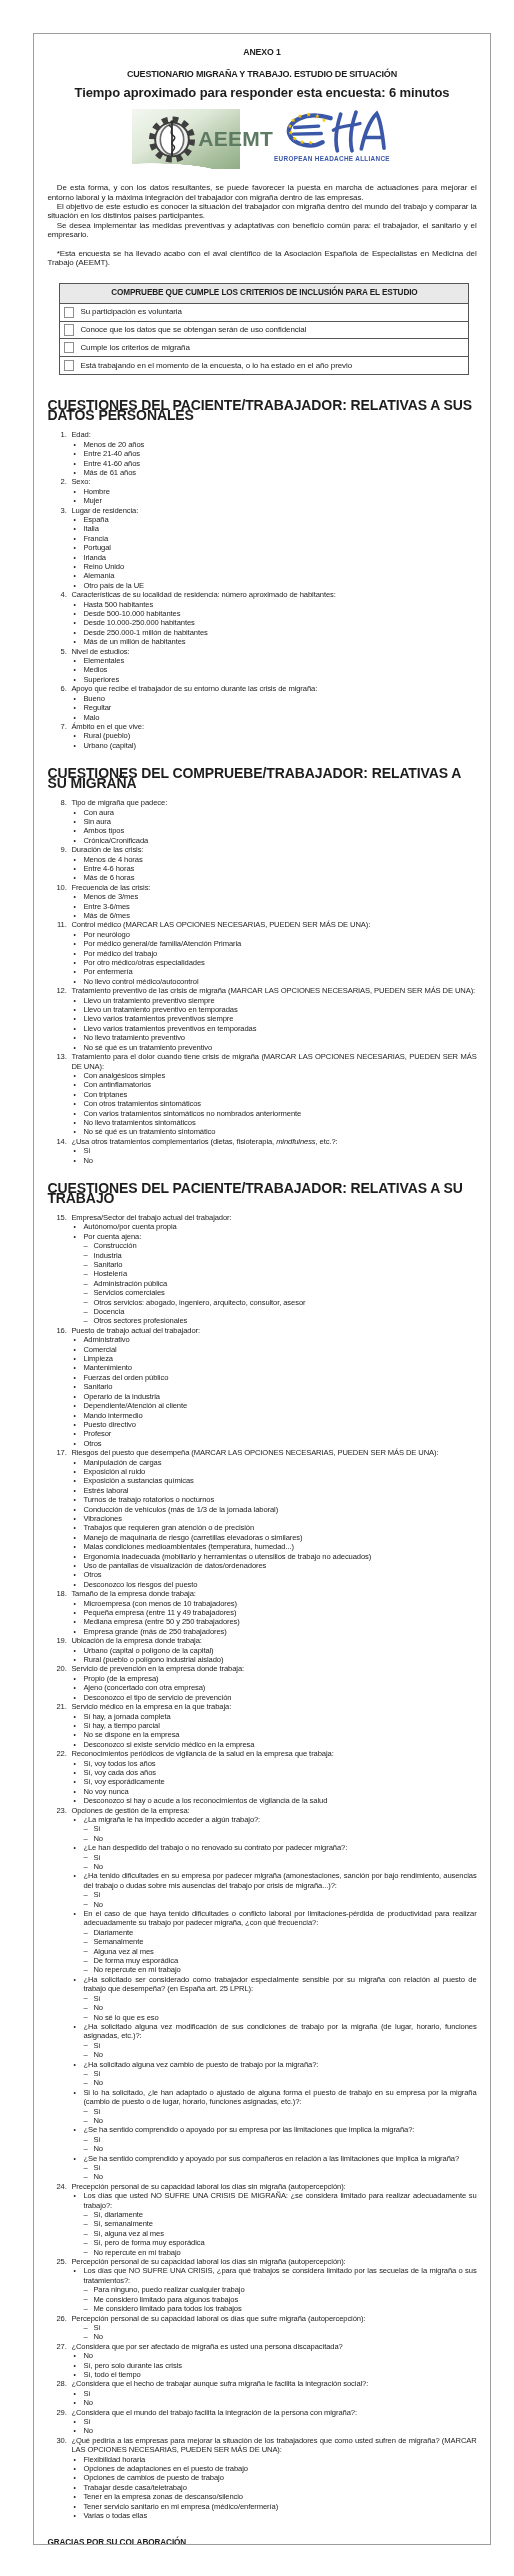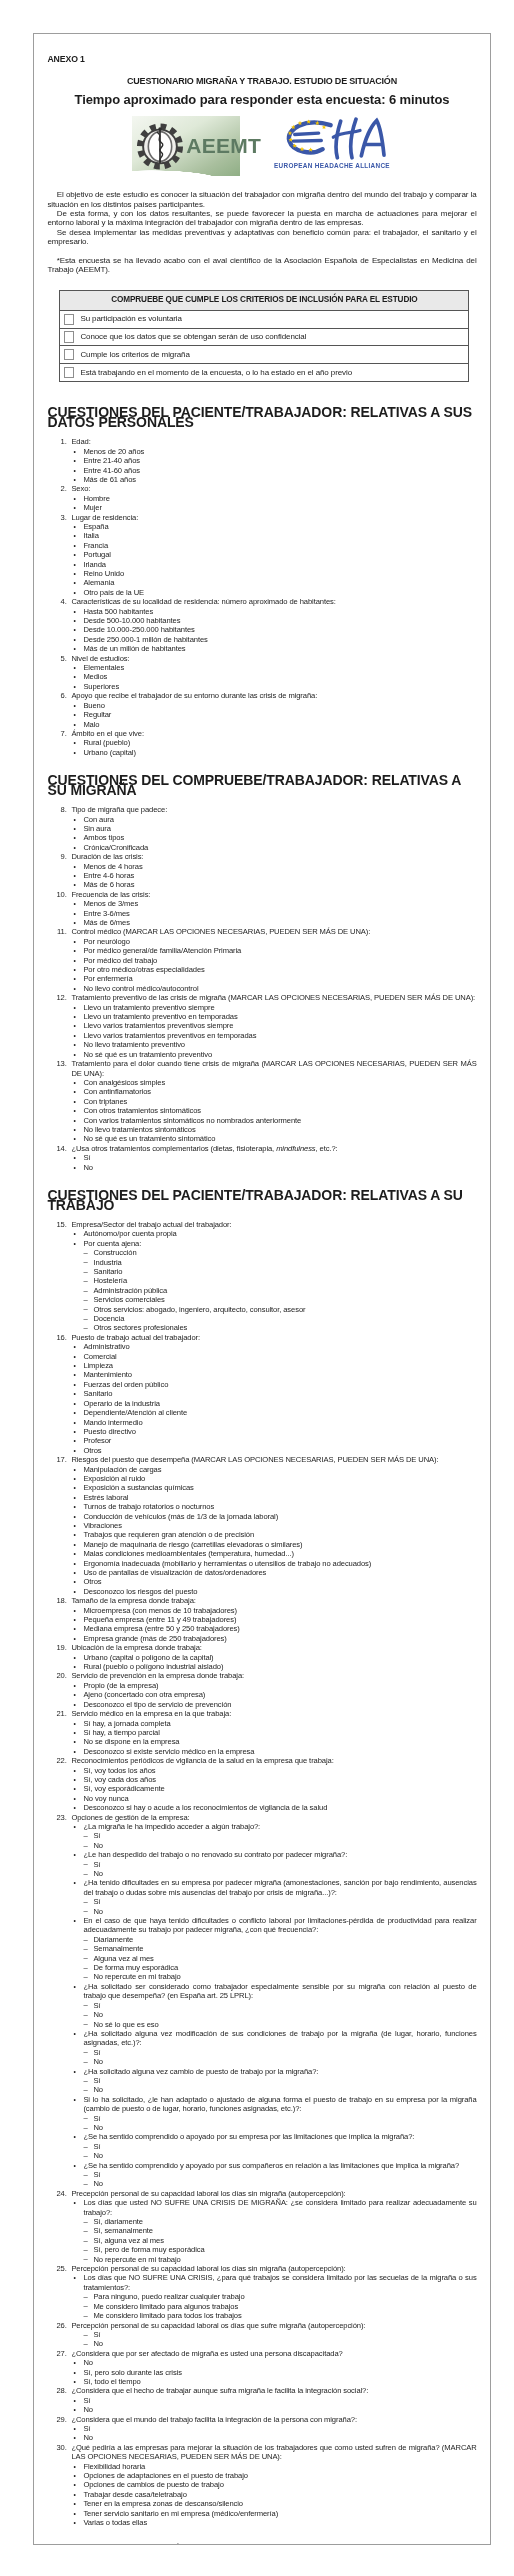--- a/index.html
+++ b/index.html
@@ -1,22 +1,22 @@
 <!DOCTYPE html>
 <html lang="es" style="font-size:10.7px"><head>
 <meta charset="utf-8">
 <style>
   html,body{margin:0;padding:0;background:#ffffff;}
   body{width:515px;height:2576px;position:relative;font-family:"Liberation Sans","DejaVu Sans",sans-serif;color:#1d1d1d;-webkit-font-smoothing:antialiased;}
   .page{position:absolute;left:33px;top:33px;width:458px;height:2512px;border:1.3px solid #9d9d9d;box-sizing:border-box;background:#fff;padding:9.4px 13.4px 0 13.4px;overflow:hidden;}
-  .annex{font-size:8.7px;font-weight:bold;letter-spacing:-0.1px;margin-top:11px;}
+  .annex{font-size:8.7px;font-weight:bold;text-align:center;letter-spacing:-0.1px;margin-top:4px;}
   .doc-title{font-size:9px;font-weight:bold;text-align:center;letter-spacing:-0.2px;margin-top:11.4px;}
   .doc-subtitle{font-size:13px;font-weight:bold;text-align:center;letter-spacing:-0.1px;margin-top:6px;}
   .logos{display:flex;justify-content:center;align-items:flex-start;gap:32px;margin-top:9.4px;height:66px;}
-  .aeemt{width:108px;height:60px;position:relative;background:linear-gradient(150deg,#f4f7f1 0%,#dfe9d8 38%,#a9bf9e 78%,#8fae85 100%);display:flex;align-items:center;padding-left:4px;box-sizing:border-box;}
+  .aeemt{width:108px;height:60px;position:relative;background:linear-gradient(150deg,#f4f7f1 0%,#dfe9d8 38%,#a9bf9e 78%,#8fae85 100%);display:flex;align-items:center;padding-left:16px;box-sizing:border-box;}
   .aeemt::after{content:"";position:absolute;left:0;right:0;bottom:0;height:20px;background:radial-gradient(130% 120% at 18% 135%,#ffffff 52%,rgba(255,255,255,0) 53%);}
   .aeemt-text{font-size:21px;font-weight:bold;color:#5d7a62;letter-spacing:0.3px;z-index:1;margin-left:2.7px;}
   .eha{width:121px;display:flex;flex-direction:column;align-items:center;padding-top:1.3px;}
   .eha-caption{font-size:6.4px;font-weight:bold;color:#3a57a8;letter-spacing:0.3px;margin-top:2px;white-space:nowrap;}
   .intro{margin-top:8px;font-size:8px;line-height:9.4px;text-align:justify;letter-spacing:-0.1px;}
   .intro p{margin:0;text-indent:9.4px;}
   .intro p.gap{margin-top:9.4px;}
   .crit-table{width:410px;margin:14.7px 0 0 12px;border:1.3px solid #555;box-sizing:border-box;}
   .crit-head{background:#e9e9e9;border-bottom:1px solid #555;text-align:center;font-weight:bold;font-size:8.2px;letter-spacing:-0.1px;padding:4.7px 2.7px;line-height:10px;}
   .crit-row{border-bottom:1px solid #555;padding:2.7px 4px;display:flex;align-items:center;gap:6px;font-size:8px;line-height:10px;letter-spacing:-0.1px;}
@@ -82,22 +82,22 @@
           <use href="#st" x="28" y="43"></use>
           <use href="#st" x="39" y="48"></use>
           <use href="#st" x="52" y="49"></use>
         </svg>
       </span>
       <span class="eha-caption">EUROPEAN HEADACHE ALLIANCE</span>
     </div>
   </div>
 
   <div class="intro">
+    <p>De esta forma, y con los datos resultantes, se puede favorecer la puesta en marcha de actuaciones para mejorar el entorno laboral y la máxima integración del trabajador con migraña dentro de las empresas.</p>
     <p>El objetivo de este estudio es conocer la situación del trabajador con migraña dentro del mundo del trabajo y comparar la situación en los distintos países participantes.</p>
-    <p>De esta forma, y con los datos resultantes, se puede favorecer la puesta en marcha de actuaciones para mejorar el entorno laboral y la máxima integración del trabajador con migraña dentro de las empresas.</p>
     <p>Se desea implementar las medidas preventivas y adaptativas con beneficio común para: el trabajador, el sanitario y el empresario.</p>
     <p class="gap">*Esta encuesta se ha llevado acabo con el aval científico de la Asociación Española de Especialistas en Medicina del Trabajo (AEEMT).</p>
   </div>
 
   <div class="crit-table">
     <div class="crit-head">COMPRUEBE QUE CUMPLE LOS CRITERIOS DE INCLUSIÓN PARA EL ESTUDIO</div>
     <div>
         <div class="crit-row">
           <span class="cbx"></span>
           <span>Su participación es voluntaria</span>

